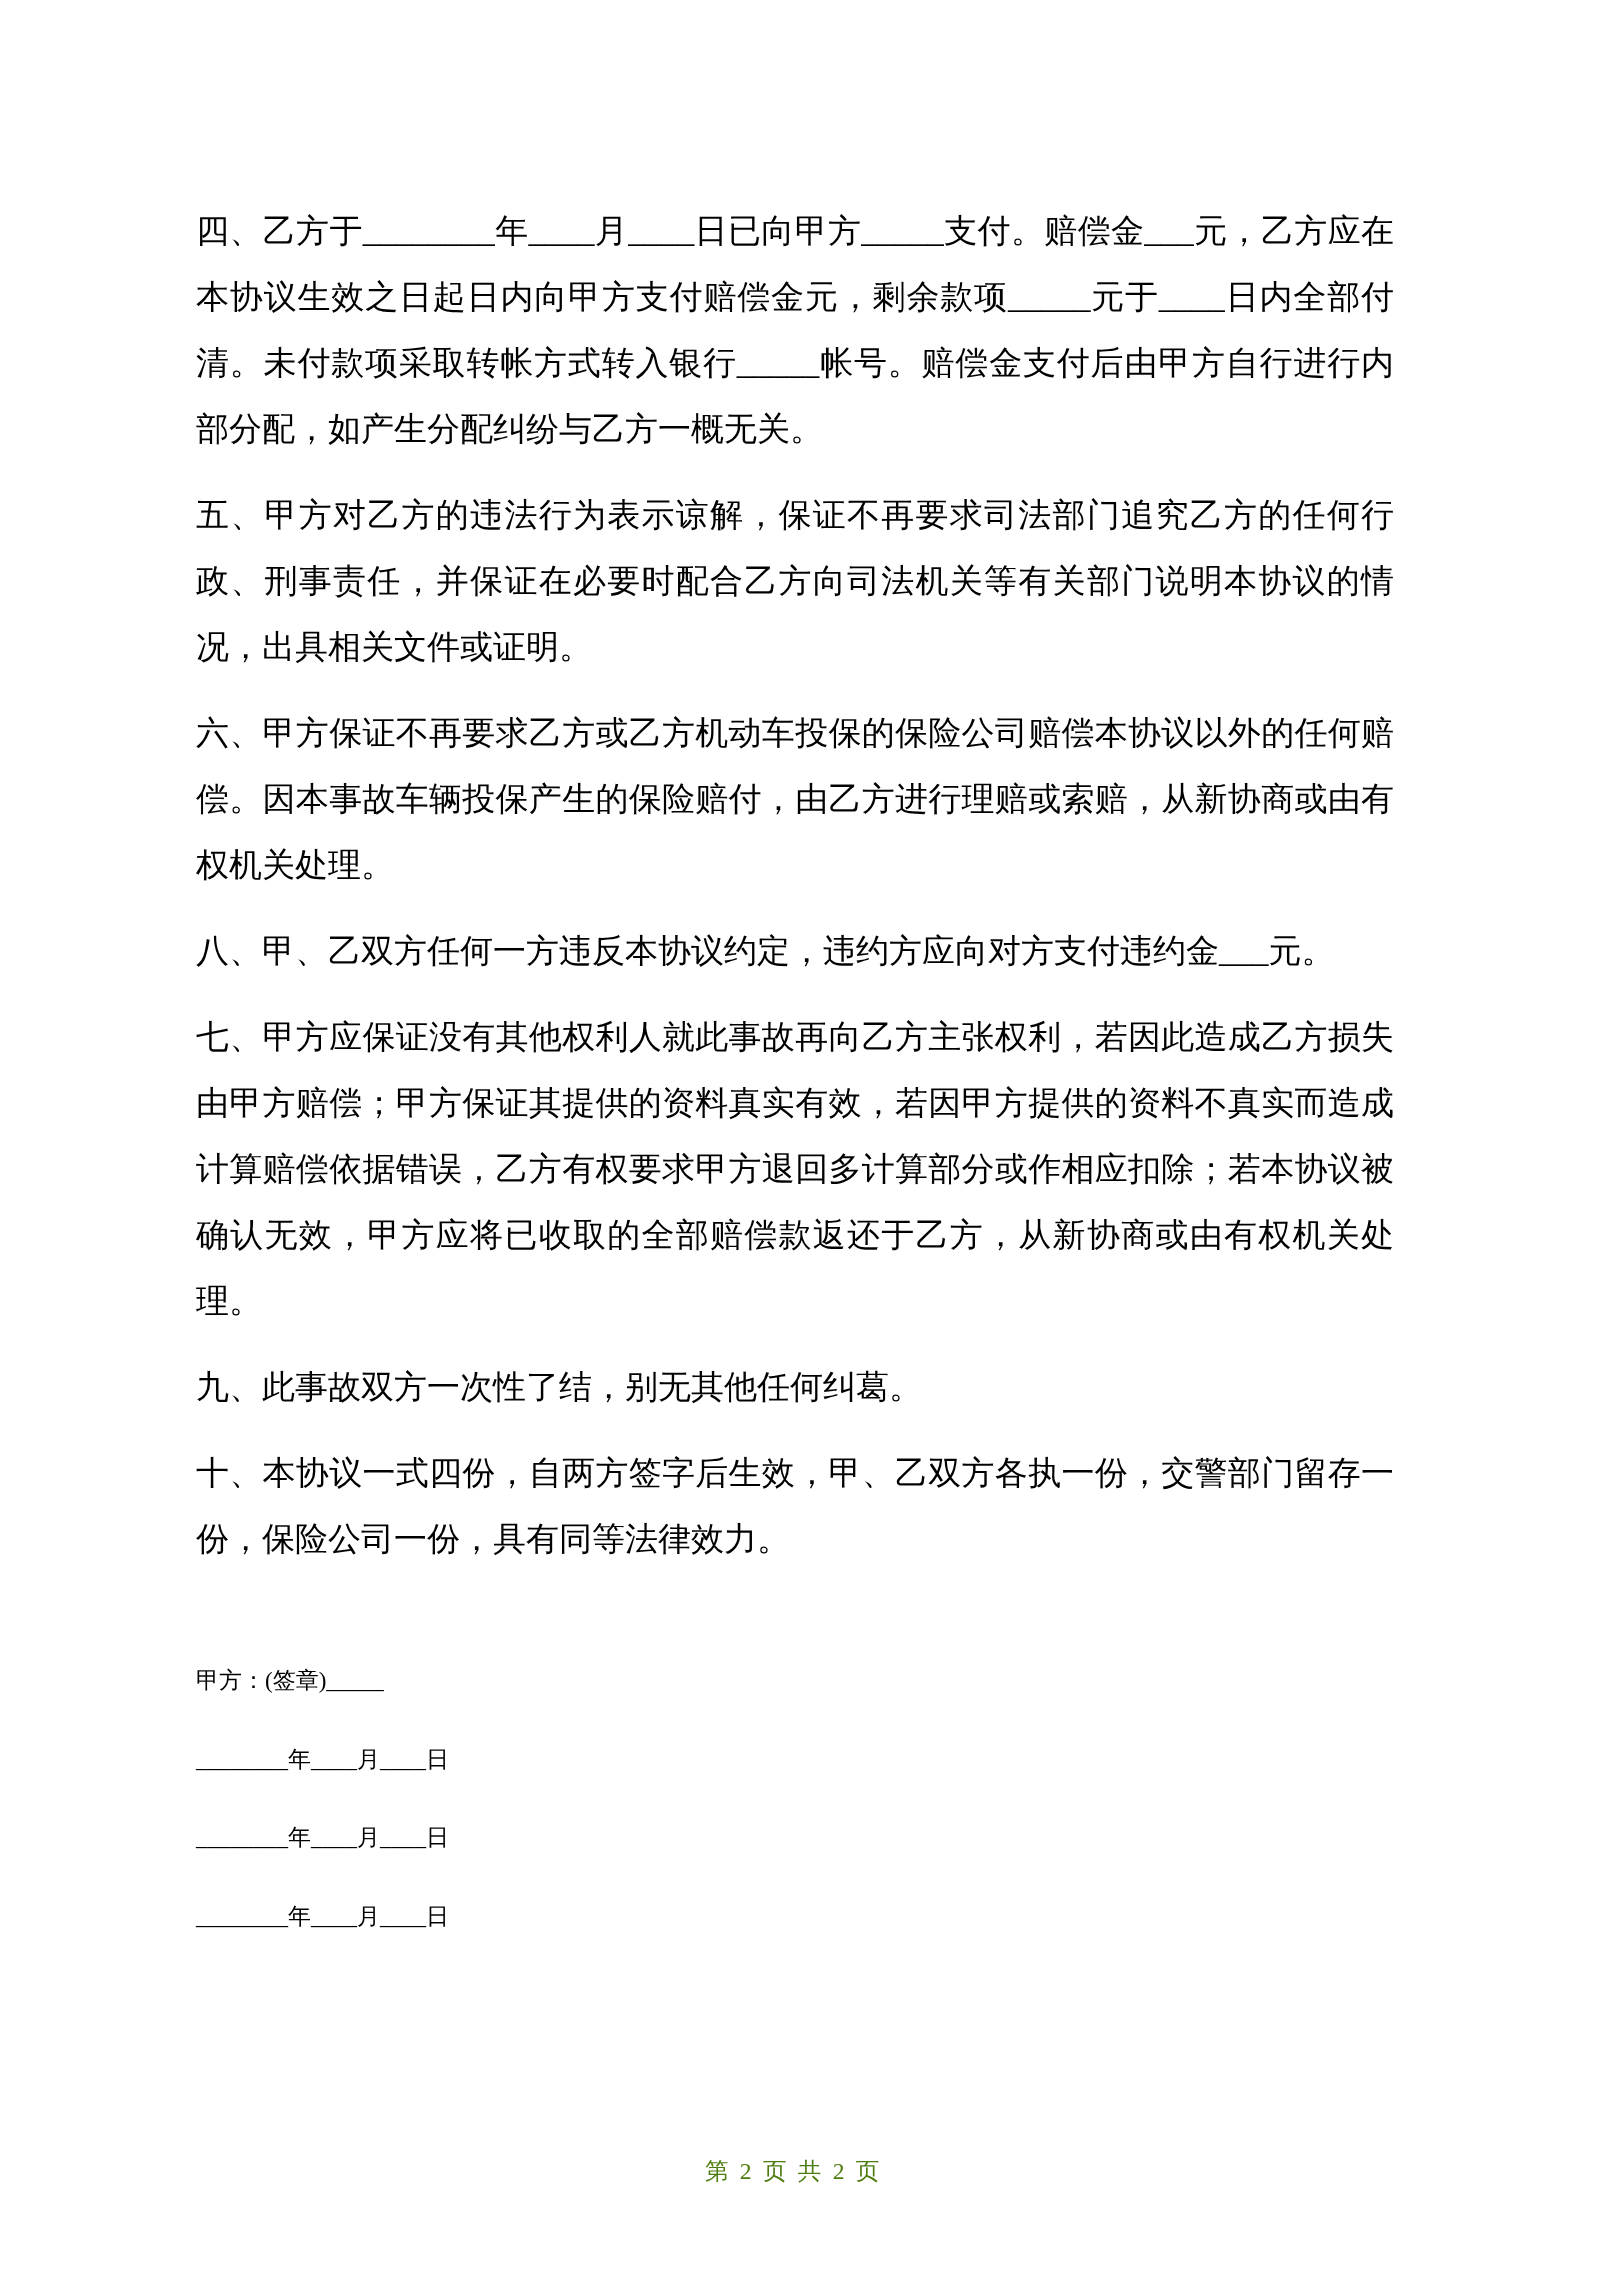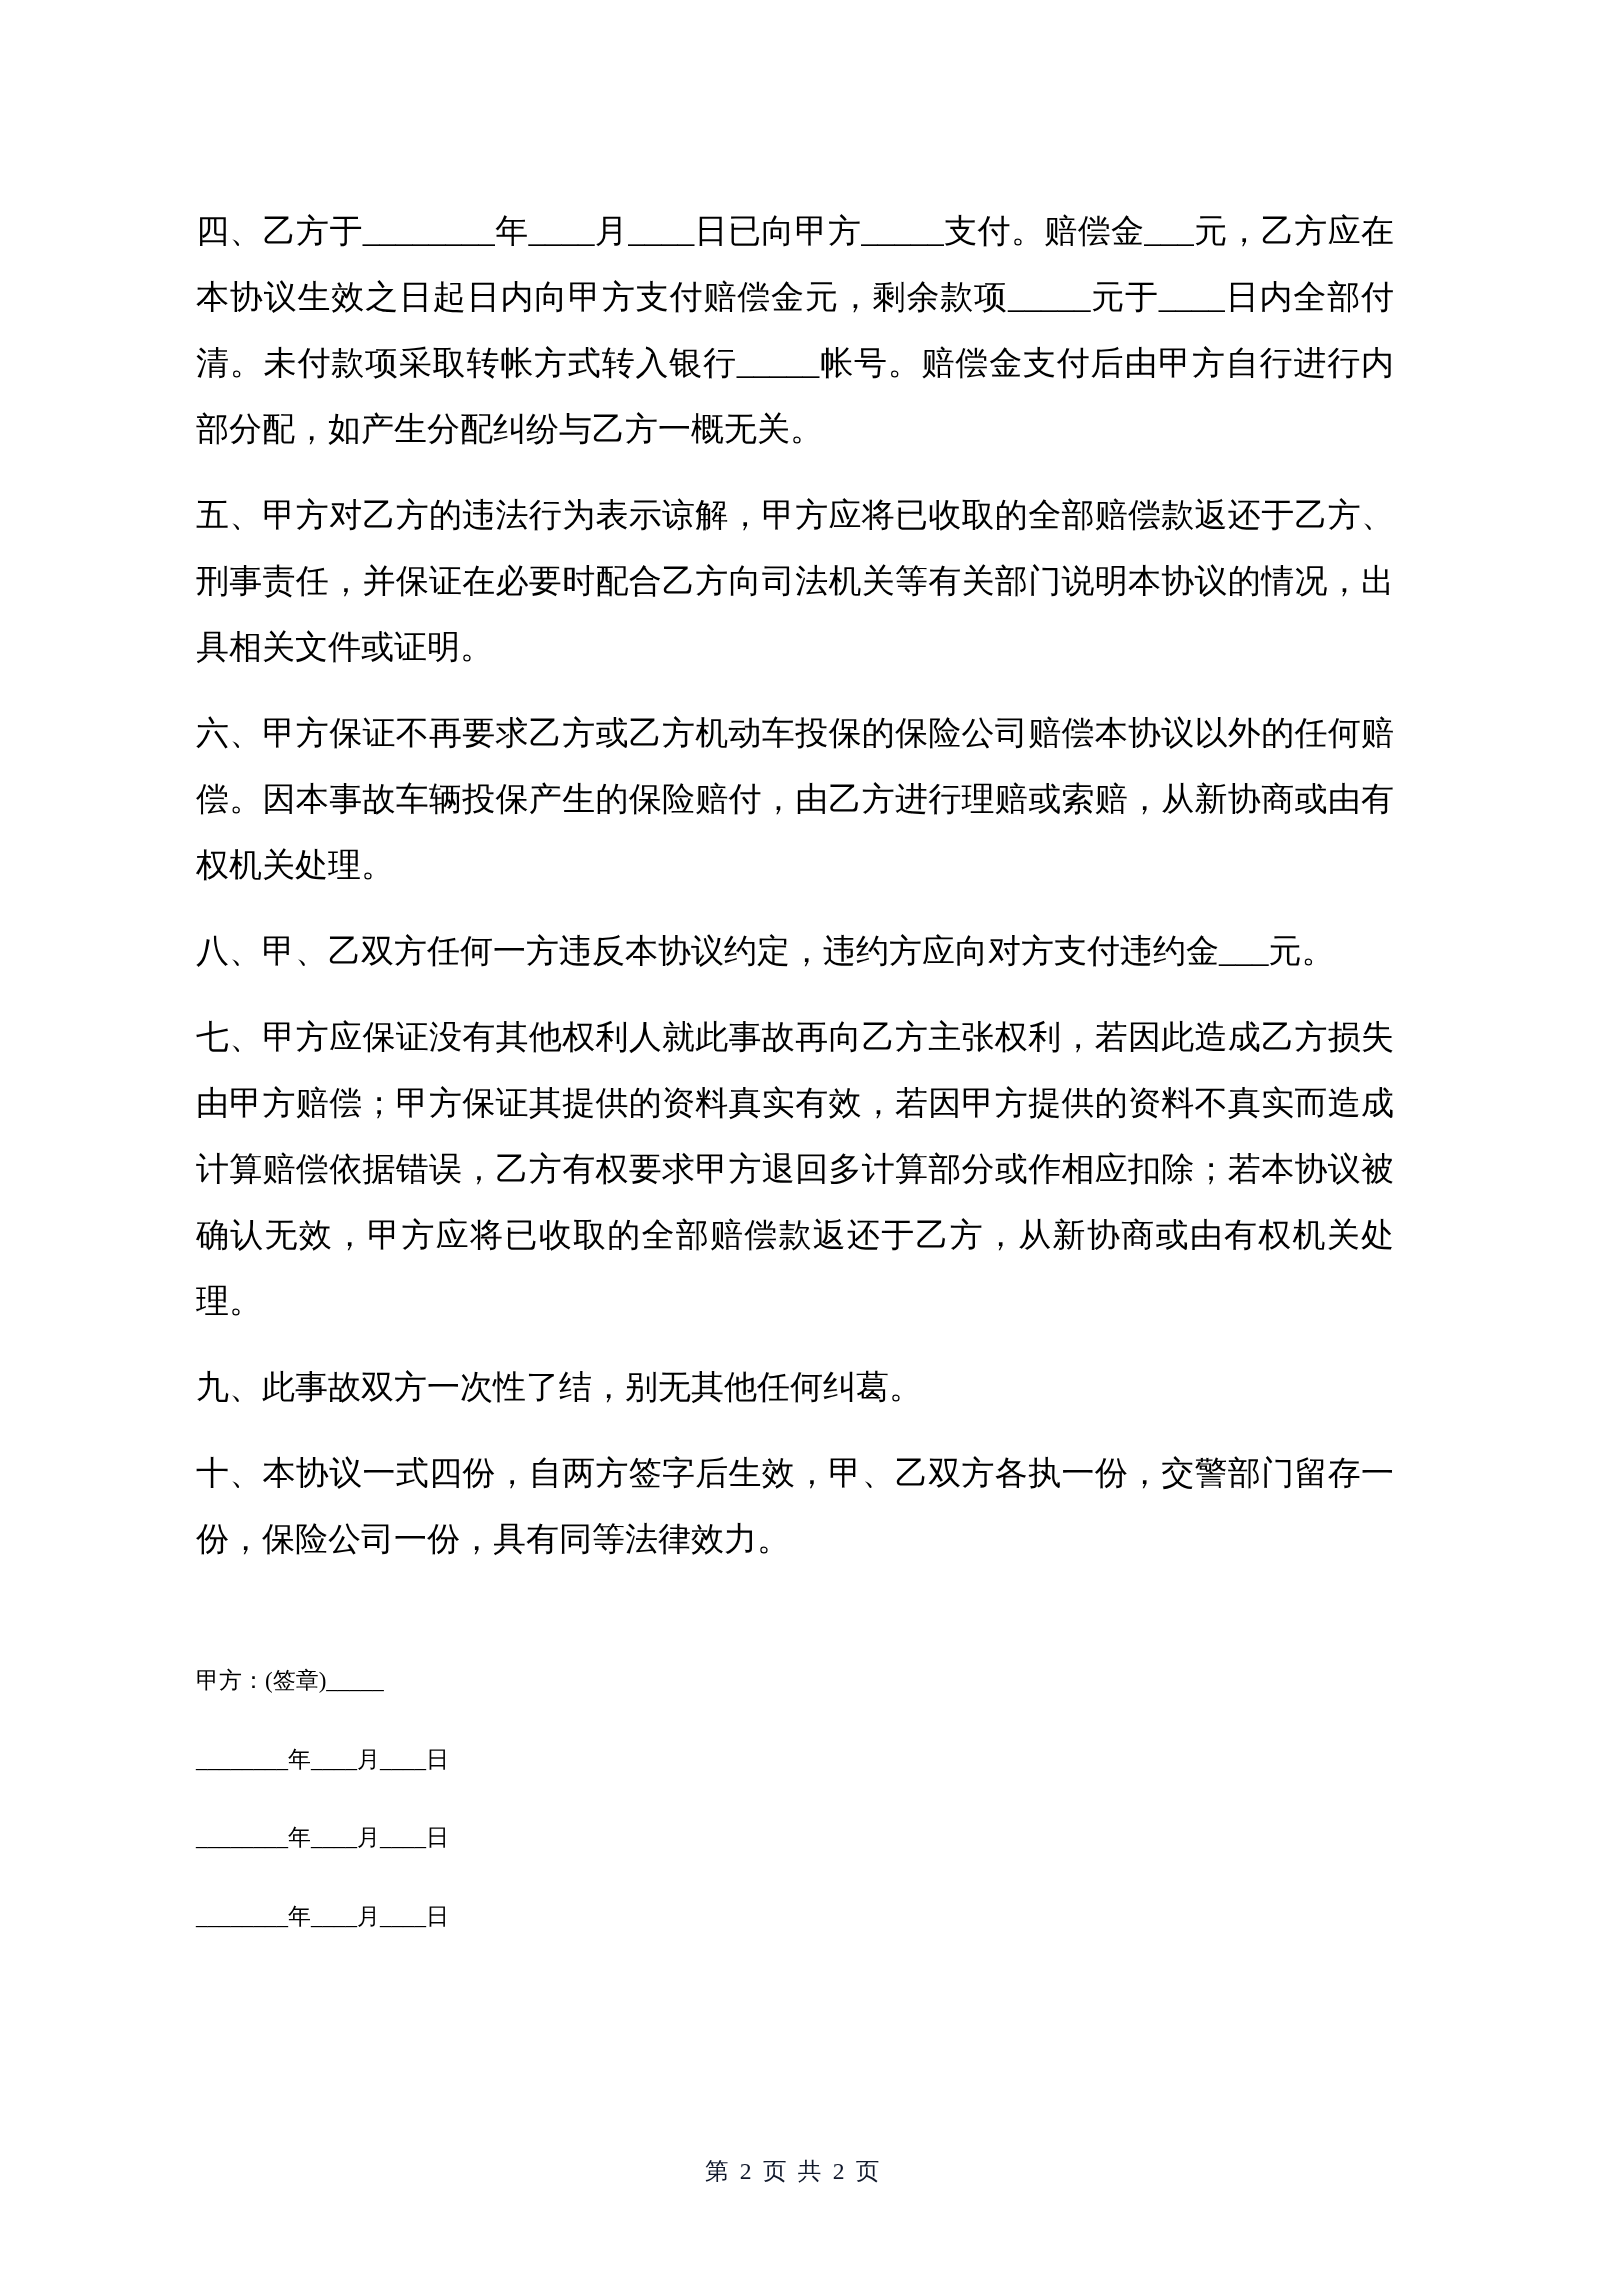--- a/index.html
+++ b/index.html
@@ -38,31 +38,31 @@
     text-align: left;
   }
   .footer {
     position: absolute;
     left: 0;
     bottom: 107px;
     width: 100%;
     text-align: center;
     font-size: 23.6px;
     letter-spacing: 2.7px;
-    color: #0f172a;
+    color: #4d7c0f;
   }
 </style>
 </head>
 <body>
 
 <div class="page">
   <div class="content">
 
     <p class="para">四、乙方于________年____月____日已向甲方_____支付。赔偿金___元，乙方应在本协议生效之日起日内向甲方支付赔偿金元，剩余款项_____元于____日内全部付清。未付款项采取转帐方式转入银行_____帐号。赔偿金支付后由甲方自行进行内部分配，如产生分配纠纷与乙方一概无关。</p>
-    <p class="para">五、甲方对乙方的违法行为表示谅解，甲方应将已收取的全部赔偿款返还于乙方、刑事责任，并保证在必要时配合乙方向司法机关等有关部门说明本协议的情况，出具相关文件或证明。</p>
+    <p class="para">五、甲方对乙方的违法行为表示谅解，保证不再要求司法部门追究乙方的任何行政、刑事责任，并保证在必要时配合乙方向司法机关等有关部门说明本协议的情况，出具相关文件或证明。</p>
     <p class="para">六、甲方保证不再要求乙方或乙方机动车投保的保险公司赔偿本协议以外的任何赔偿。因本事故车辆投保产生的保险赔付，由乙方进行理赔或索赔，从新协商或由有权机关处理。</p>
     <p class="para">八、甲、乙双方任何一方违反本协议约定，违约方应向对方支付违约金___元。</p>
     <p class="para">七、甲方应保证没有其他权利人就此事故再向乙方主张权利，若因此造成乙方损失由甲方赔偿；甲方保证其提供的资料真实有效，若因甲方提供的资料不真实而造成计算赔偿依据错误，乙方有权要求甲方退回多计算部分或作相应扣除；若本协议被确认无效，甲方应将已收取的全部赔偿款返还于乙方，从新协商或由有权机关处理。</p>
     <p class="para">九、此事故双方一次性了结，别无其他任何纠葛。</p>
     <p class="para">十、本协议一式四份，自两方签字后生效，甲、乙双方各执一份，交警部门留存一份，保险公司一份，具有同等法律效力。</p>
 
     <div class="signatures">
       <p class="sig-line">甲方：(签章)_____</p>
       <p class="sig-line">________年____月____日</p>
       <p class="sig-line">________年____月____日</p>

